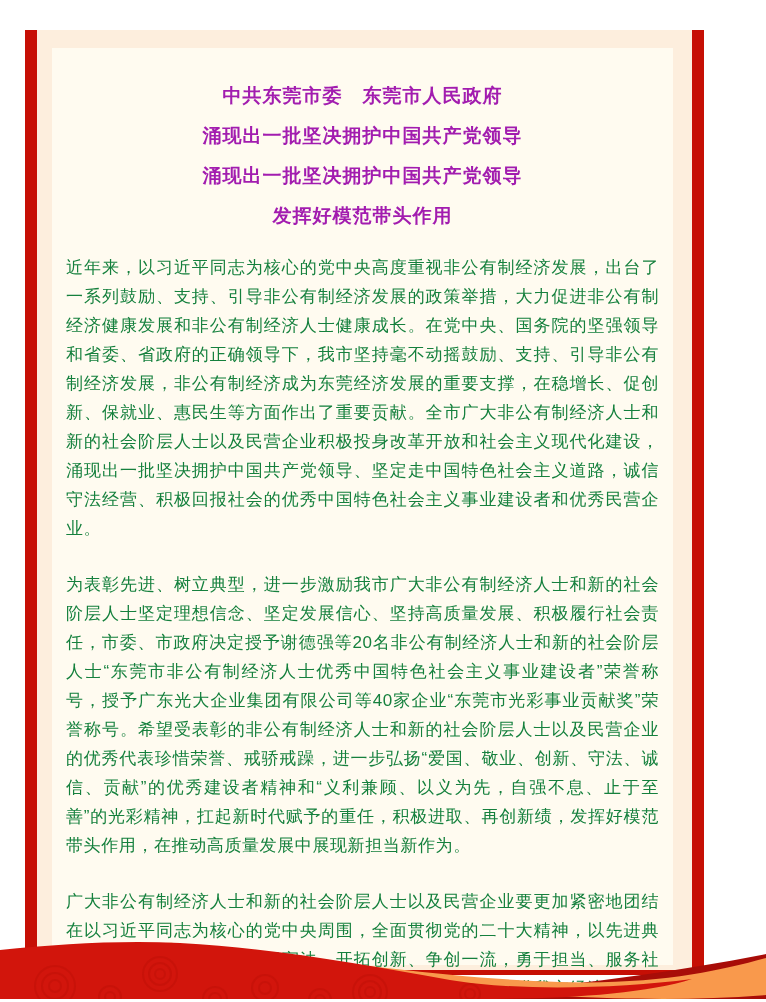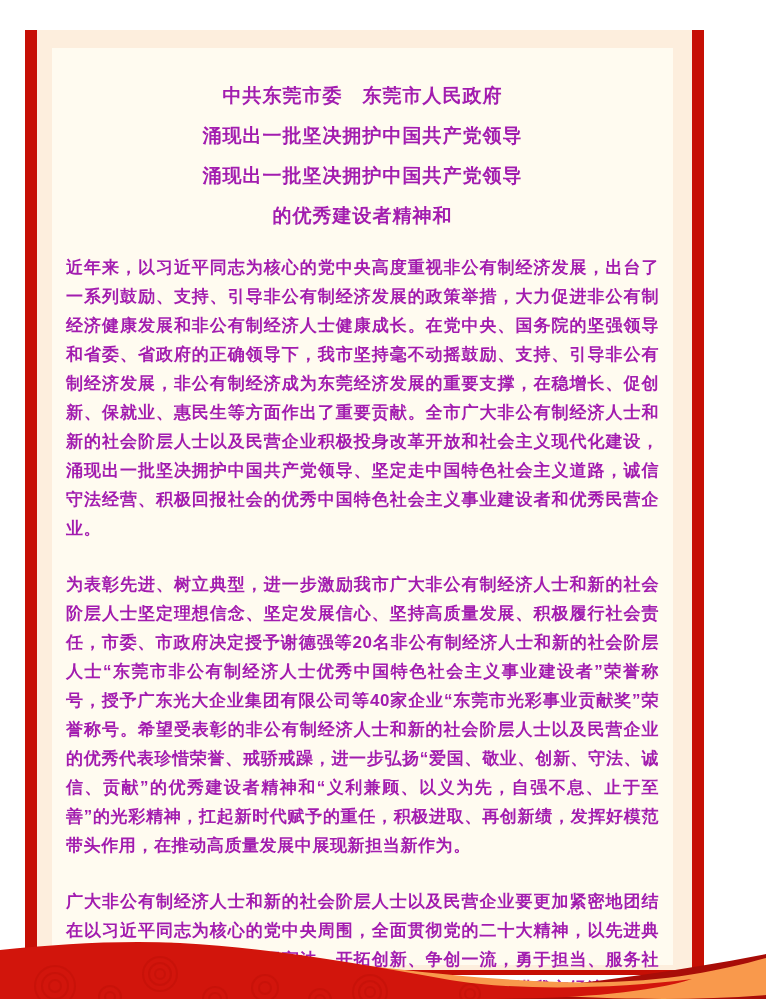--- a/index.html
+++ b/index.html
@@ -37,28 +37,27 @@
   .title-line {
     color: #a21caf;
     font-size: 19px;
     font-weight: bold;
     line-height: 40px;
     letter-spacing: 1px;
     white-space: pre;
   }
   .doc-body { margin-top: 17px; }
   .doc-body p {
-    color: #a21caf;
+    color: #15803d;
     font-size: 17px;
     line-height: 29px;
     letter-spacing: 0.6px;
     text-align: justify;
     margin-bottom: 27px;
     word-break: break-all;
-    font-weight: bold;
   }
   .waves {
     position: absolute;
     left: 0; bottom: 0;
     width: 766px; height: 120px;
     display: block;
   }
 </style>
 </head>
 <body>
@@ -68,21 +67,21 @@
   <div class="red-panel"></div>
   <div class="peach-panel"></div>
 
   <div class="cream-panel">
     <div class="content">
 
       <div class="doc-title">
         <div class="title-line">中共东莞市委　东莞市人民政府</div>
         <div class="title-line">涌现出一批坚决拥护中国共产党领导</div>
         <div class="title-line">涌现出一批坚决拥护中国共产党领导</div>
-        <div class="title-line">的优秀建设者精神和</div>
+        <div class="title-line">发挥好模范带头作用</div>
       </div>
 
       <div class="doc-body">
         <p>近年来，以习近平同志为核心的党中央高度重视非公有制经济发展，出台了一系列鼓励、支持、引导非公有制经济发展的政策举措，大力促进非公有制经济健康发展和非公有制经济人士健康成长。在党中央、国务院的坚强领导和省委、省政府的正确领导下，我市坚持毫不动摇鼓励、支持、引导非公有制经济发展，非公有制经济成为东莞经济发展的重要支撑，在稳增长、促创新、保就业、惠民生等方面作出了重要贡献。全市广大非公有制经济人士和新的社会阶层人士以及民营企业积极投身改革开放和社会主义现代化建设，涌现出一批坚决拥护中国共产党领导、坚定走中国特色社会主义道路，诚信守法经营、积极回报社会的优秀中国特色社会主义事业建设者和优秀民营企业。</p>
         <p>为表彰先进、树立典型，进一步激励我市广大非公有制经济人士和新的社会阶层人士坚定理想信念、坚定发展信心、坚持高质量发展、积极履行社会责任，市委、市政府决定授予谢德强等20名非公有制经济人士和新的社会阶层人士“东莞市非公有制经济人士优秀中国特色社会主义事业建设者”荣誉称号，授予广东光大企业集团有限公司等40家企业“东莞市光彩事业贡献奖”荣誉称号。希望受表彰的非公有制经济人士和新的社会阶层人士以及民营企业的优秀代表珍惜荣誉、戒骄戒躁，进一步弘扬“爱国、敬业、创新、守法、诚信、贡献”的优秀建设者精神和“义利兼顾、以义为先，自强不息、止于至善”的光彩精神，扛起新时代赋予的重任，积极进取、再创新绩，发挥好模范带头作用，在推动高质量发展中展现新担当新作为。</p>
         <p>广大非公有制经济人士和新的社会阶层人士以及民营企业要更加紧密地团结在以习近平同志为核心的党中央周围，全面贯彻党的二十大精神，以先进典型为榜样，爱国敬业、遵纪守法，开拓创新、争创一流，勇于担当、服务社会，努力争做优秀中国特色社会主义事业建设者，不断促进我市经济高质量发展和社会和谐稳定，为推动东莞高质量发展再上新台阶作出新的更大贡献！</p>
       </div>
 
     </div>
   </div>

